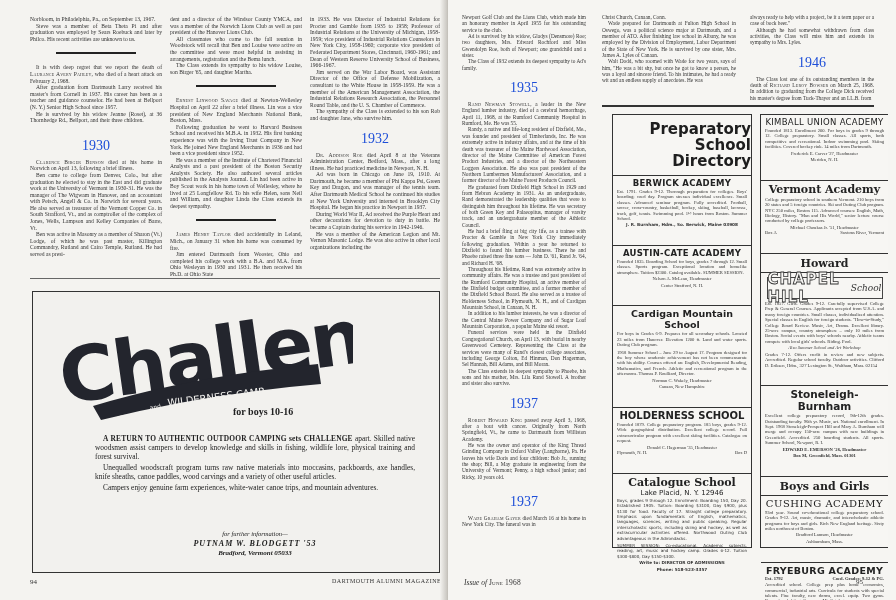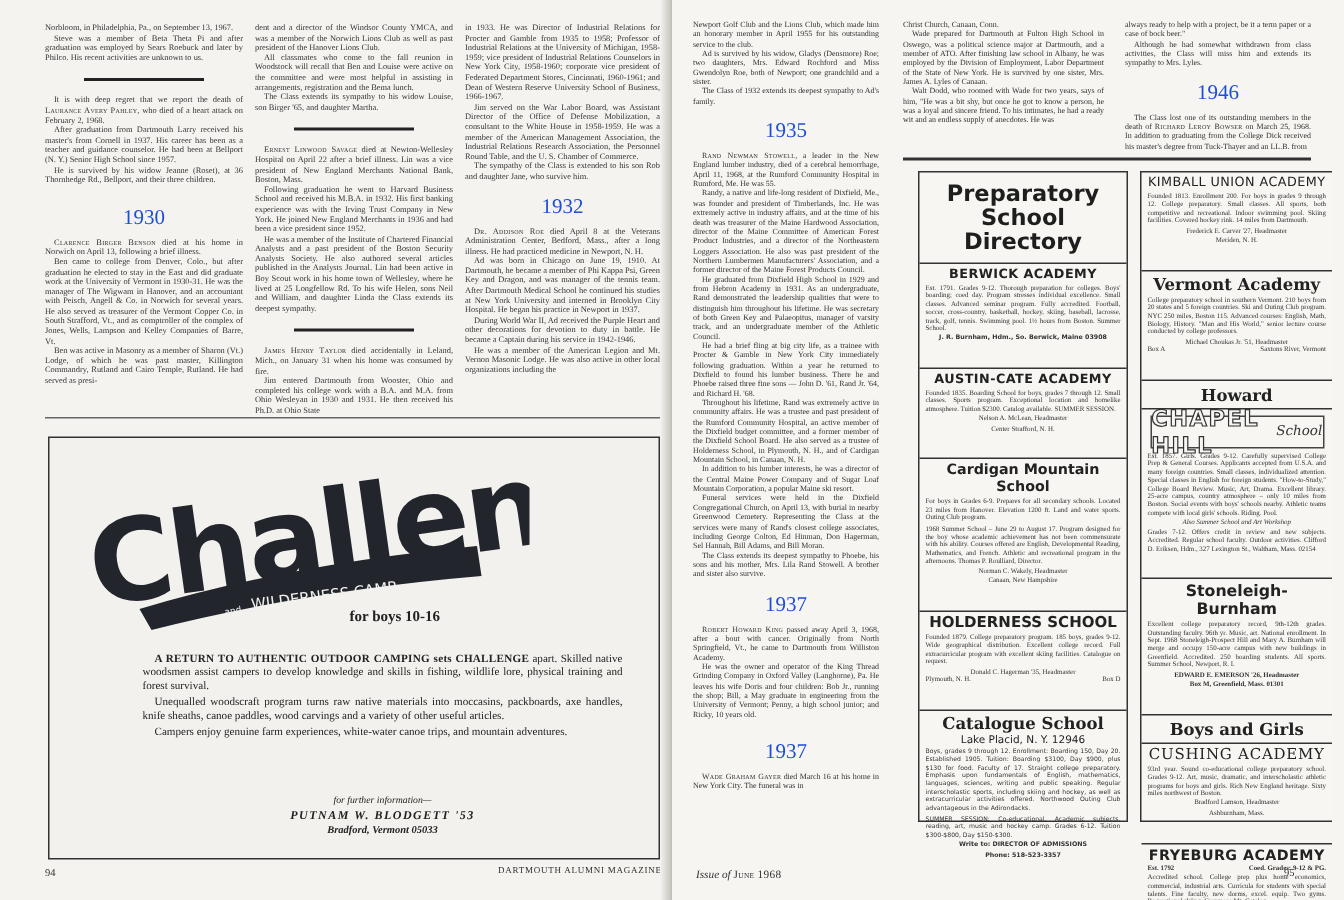--- a/index.html
+++ b/index.html
@@ -39,21 +39,21 @@
   
   .dir-box { position: absolute; border: 1px solid #333; background: #f7f6f3; }
   .school { border-bottom: 1px solid #333; padding: 2px 4px 17px; }
   .school:last-child { border-bottom: none; }
   .s-name { text-align: center; font-family: "DejaVu Sans", sans-serif; font-weight: bold; color: #222; }
   .s-desc { font-size: 4.6px; line-height: 5.4px; text-align: justify; color: #333; margin-top: 1px; }
   .s-contact { font-size: 4.6px; line-height: 5.6px; text-align: center; color: #333; margin-top: 1px; }
   .s-contact.bold { font-weight: bold; font-family: "DejaVu Sans", sans-serif; font-size: 4.2px; }
   .s-row { display: flex; justify-content: space-between; font-size: 4.6px; line-height: 5.6px; color: #333; }
   .cat-head { text-align: center; font-family: "DejaVu Serif", serif; font-weight: bold; font-size: 11px; padding: 3px 0 2px; border-bottom: 1px solid #333; color: #222; }
-  .dir-title { text-align: center; font-family: "DejaVu Sans", sans-serif; font-weight: bold; font-size: 15px; line-height: 16px; color: #1e1e1e; padding: 6px 0 6px; border-bottom: 1px solid #333; }
+  .dir-title { text-align: right; font-family: "DejaVu Sans", sans-serif; font-weight: bold; font-size: 15px; line-height: 16px; color: #1e1e1e; padding: 6px 0 6px; border-bottom: 1px solid #333; }
 
   .chapel-logo { margin: 2px auto 2px; width: 116px; height: 22px; border: 1px solid #444; display: flex; align-items: center; justify-content: center; }
   .chapel-logo .big { font-family: "DejaVu Sans", sans-serif; font-size: 15px; letter-spacing: 1px; color: #f7f6f3;
     -webkit-text-stroke: 0.8px #333; font-weight: bold; }
   .chapel-logo .scr { font-family: "DejaVu Serif", serif; font-style: italic; font-size: 9px; color: #333; margin-left: 2px; }
 
   .issue { position: absolute; font-size: 7.5px; color: #333; }
 </style>
 </head>
 <body>

